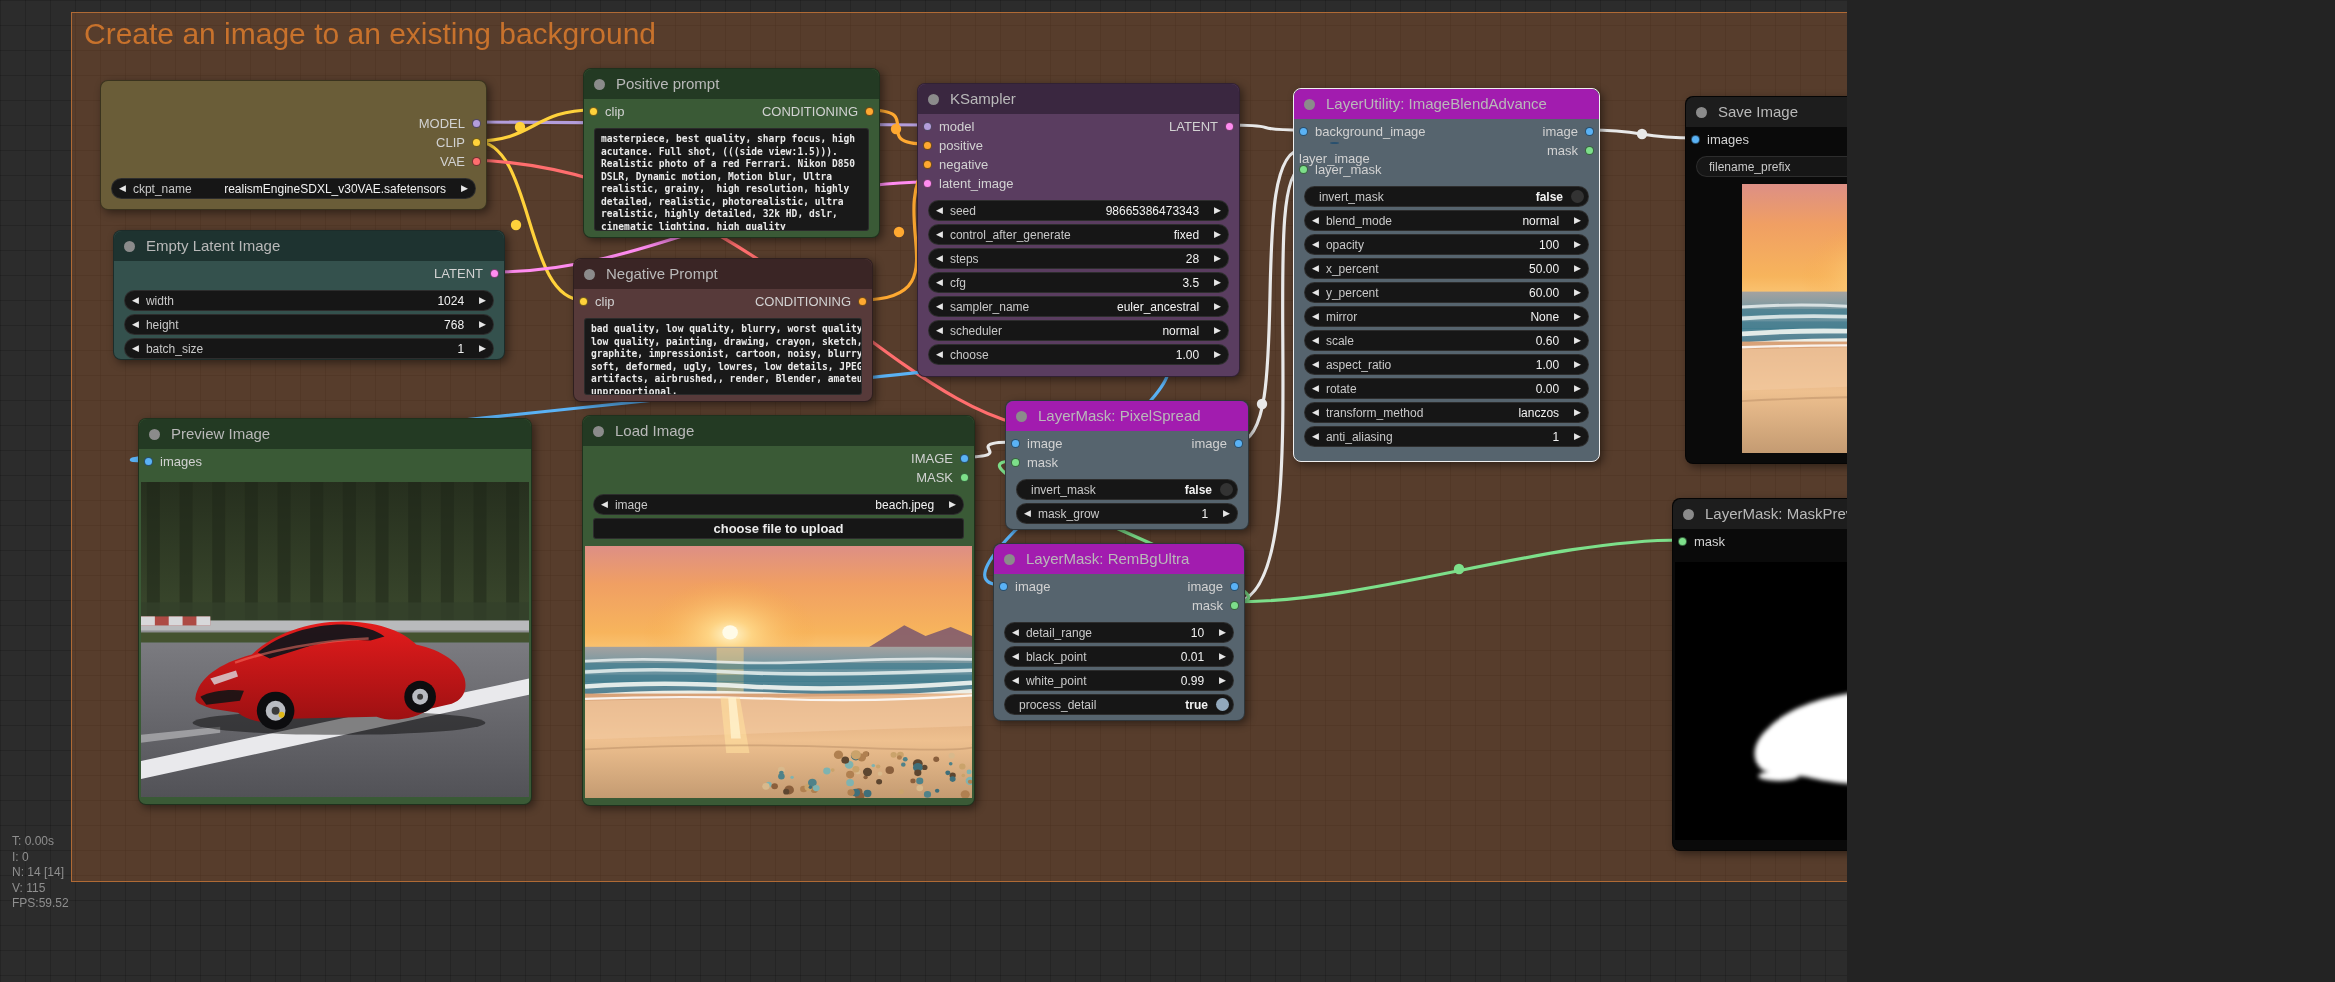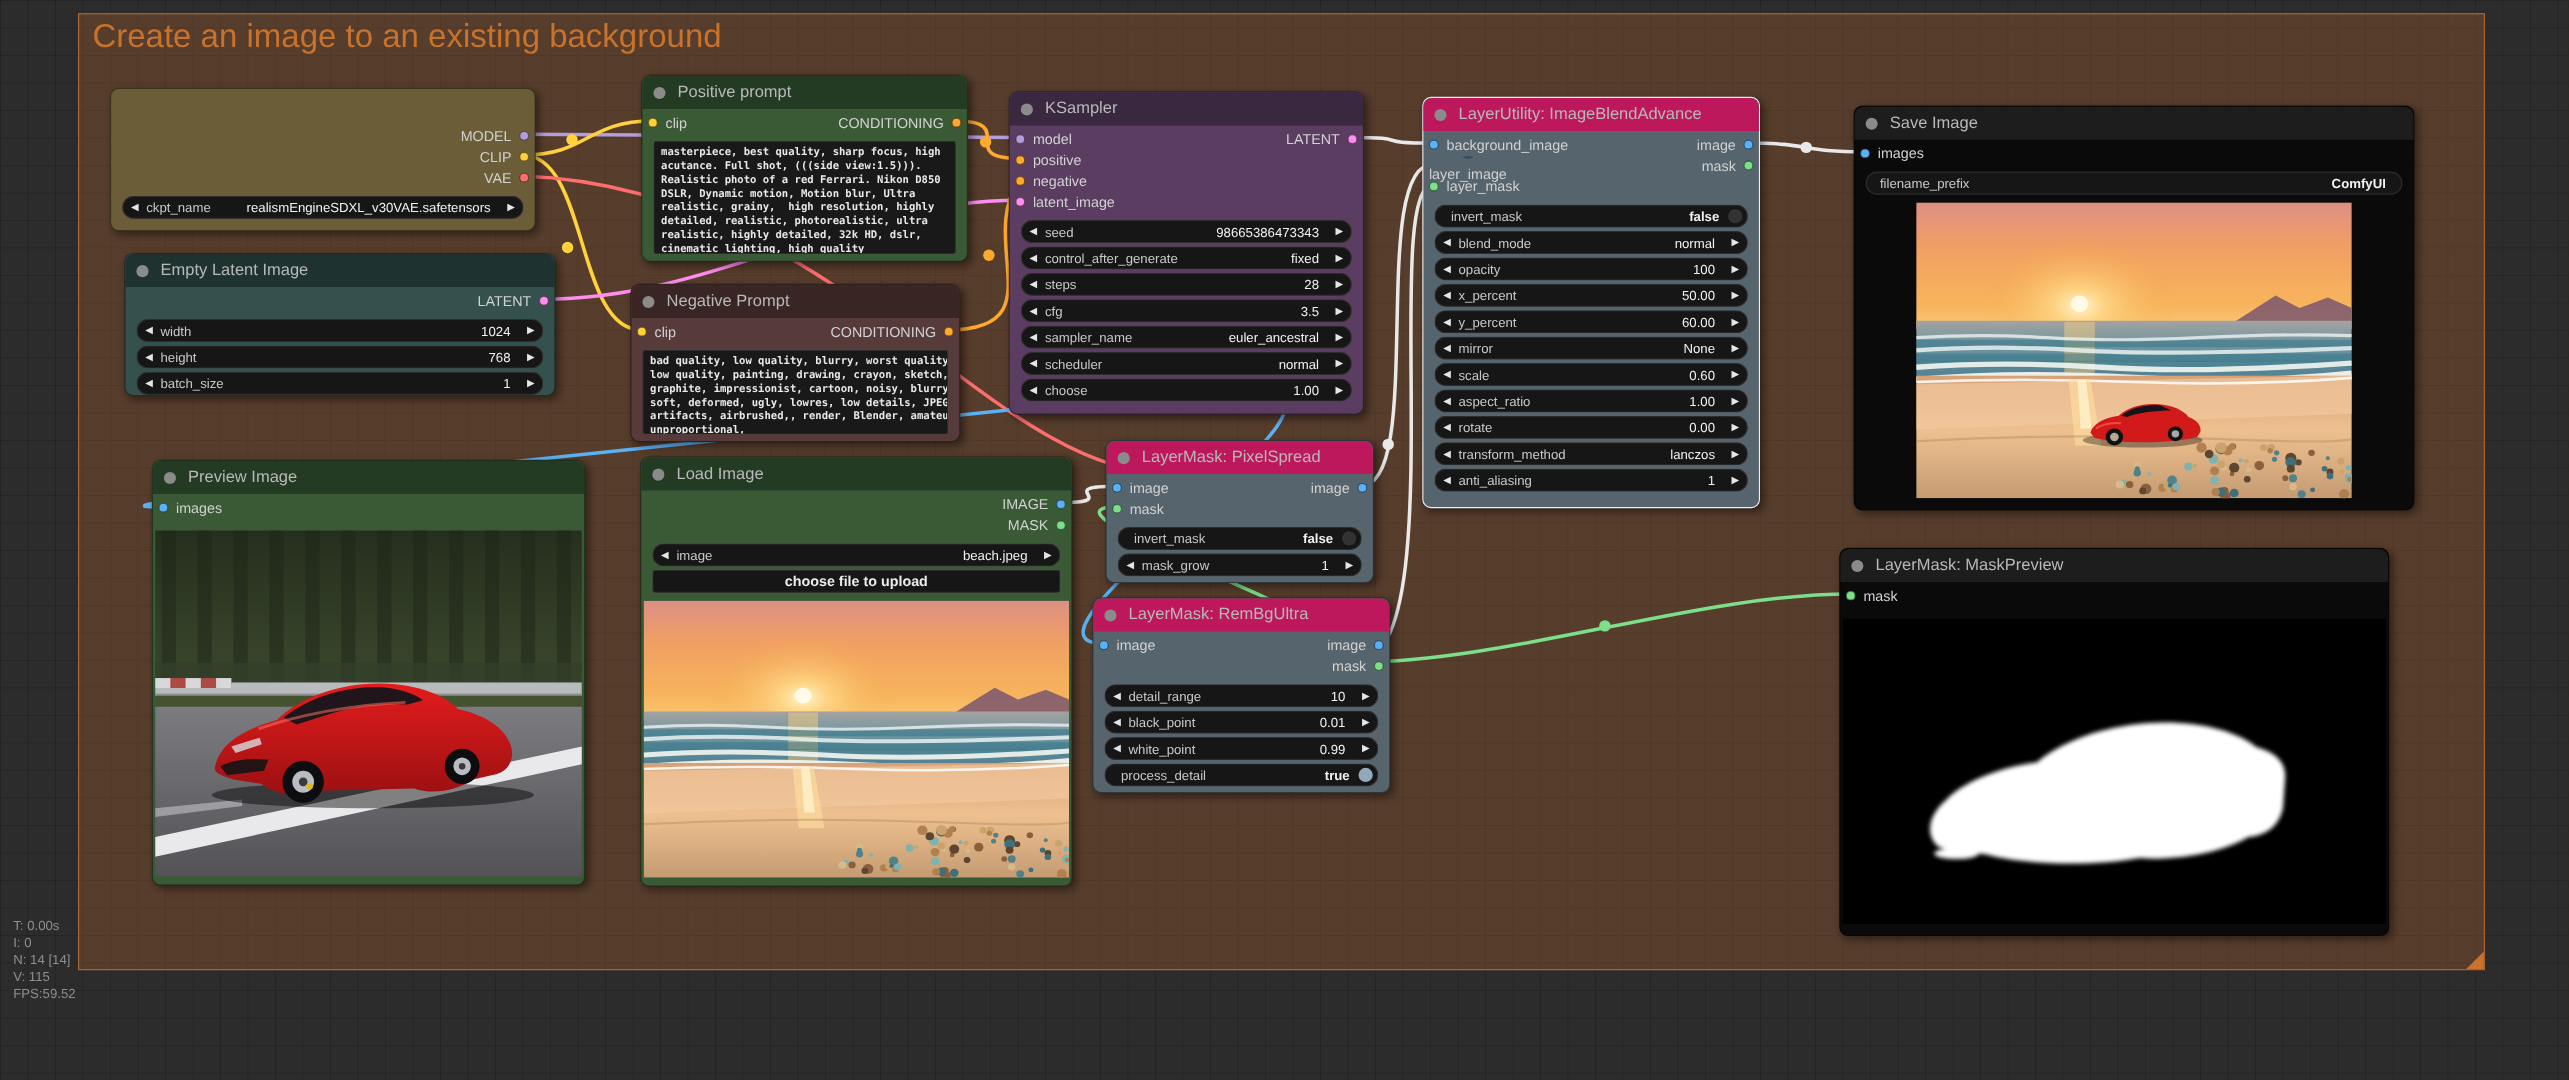--- a/index.html
+++ b/index.html
@@ -1,16 +1,16 @@
 <!DOCTYPE html>
 <html><head>
 <meta charset="utf-8">
 <style>
   html,body{margin:0;padding:0;background:#232323;}
-  #canvas{position:relative;width:2335px;height:982px;overflow:hidden;
+  #canvas{position:relative;width:1847px;height:982px;overflow:hidden;
     font-family:"Liberation Sans",sans-serif;
     background-color:#2c2c2c;
     background-image:linear-gradient(rgba(0,0,0,.16) 1px,transparent 1px),
                      linear-gradient(90deg,rgba(0,0,0,.16) 1px,transparent 1px);
     background-size:25px 25px;}
   
   .group{position:absolute;z-index:1;background:rgba(158,90,44,.38);border:1px solid #b06a35;}
   .group-title{position:absolute;left:12px;top:4px;font-size:30px;color:#c8722c;white-space:nowrap;}
   .group-resize{position:absolute;right:0;bottom:0;width:0;height:0;
     border-left:16px solid transparent;border-bottom:16px solid #c8722c;}
@@ -22,21 +22,21 @@
     border:1px solid rgba(0,0,0,.45);}
   .node--selected{border:1px solid #efefef;}
   .node__header{position:absolute;left:0;top:0;right:0;height:30px;border-radius:8px 8px 0 0;}
   .node__dot{position:absolute;left:10px;top:10px;width:11px;height:11px;border-radius:50%;background:#8b8b8b;}
   .node__title{position:absolute;left:32px;top:6px;font-size:15px;color:#b9b9b9;white-space:nowrap;}
   .node--olive  {background:#6a5d38;} .node--olive  .node__header{background:#38321f;}
   .node--teal   {background:#34514d;} .node--teal   .node__header{background:#1e3330;}
   .node--green  {background:#3a5a36;} .node--green  .node__header{background:#233a23;}
   .node--maroon {background:#573a3a;} .node--maroon .node__header{background:#3a2525;}
   .node--purple {background:#5a3d60;} .node--purple .node__header{background:#3a2740;}
-  .node--slate  {background:#56646e;} .node--slate  .node__header{background:#be185d;}
+  .node--slate  {background:#56646e;} .node--slate  .node__header{background:#a21caf;}
   .node--dark   {background:#0a0a0a;} .node--dark   .node__header{background:#1d1d1d;}
   .port{position:absolute;height:16px;display:flex;align-items:center;gap:7px;font-size:13px;color:#d2d2d2;white-space:nowrap;}
   .port--in{left:5px;} .port--out{right:5px;flex-direction:row-reverse;}
   .pdot{width:9px;height:9px;border-radius:50%;border:1px solid rgba(0,0,0,.55);box-sizing:border-box;}
   .widget{position:absolute;left:10px;right:10px;height:21px;background:#161616;border:1px solid rgba(255,255,255,.10);
     border-radius:11px;display:flex;align-items:center;font-size:12px;color:#c9c9c9;box-sizing:border-box;overflow:hidden;}
   .widget .arr{font-size:9px;color:#e6e6e6;padding:0 7px;line-height:21px;}
   .widget .wlabel{flex:0 0 auto;}
   .widget .wvalue{flex:1 1 auto;text-align:right;color:#f2f2f2;padding-right:8px;}
   .widget--field .wlabel{padding-left:12px;}
@@ -702,21 +702,21 @@
           <span class="wvalue" style="font-weight:bold;">false</span>
           <span class="knob knob--off"></span>
         </div>
         <div class="widget widget--combo" style="top: 102px;">
           <span class="arr">◀</span>
           <span class="wlabel">mask_grow</span>
           <span class="wvalue">1</span>
           <span class="arr">▶</span>
         </div>
       </div>
-      <div class="node node--slate" style="left: 993px; top: 543px; width: 250px; height: 176px; padding-left: 19px;">
+      <div class="node node--slate" style="left: 993px; top: 543px; width: 250px; height: 176px;">
         <div class="node__header">
           <span class="node__dot"></span>
           <span class="node__title">LayerMask: RemBgUltra</span>
         </div>
         <div class="port port--in" style="top: 34px;">
           <span class="pdot" style="background:#5ab2f5"></span>
           <span>image</span>
         </div>
         <div class="port port--out" style="top: 34px;">
           <span class="pdot" style="background:#5ab2f5"></span>

